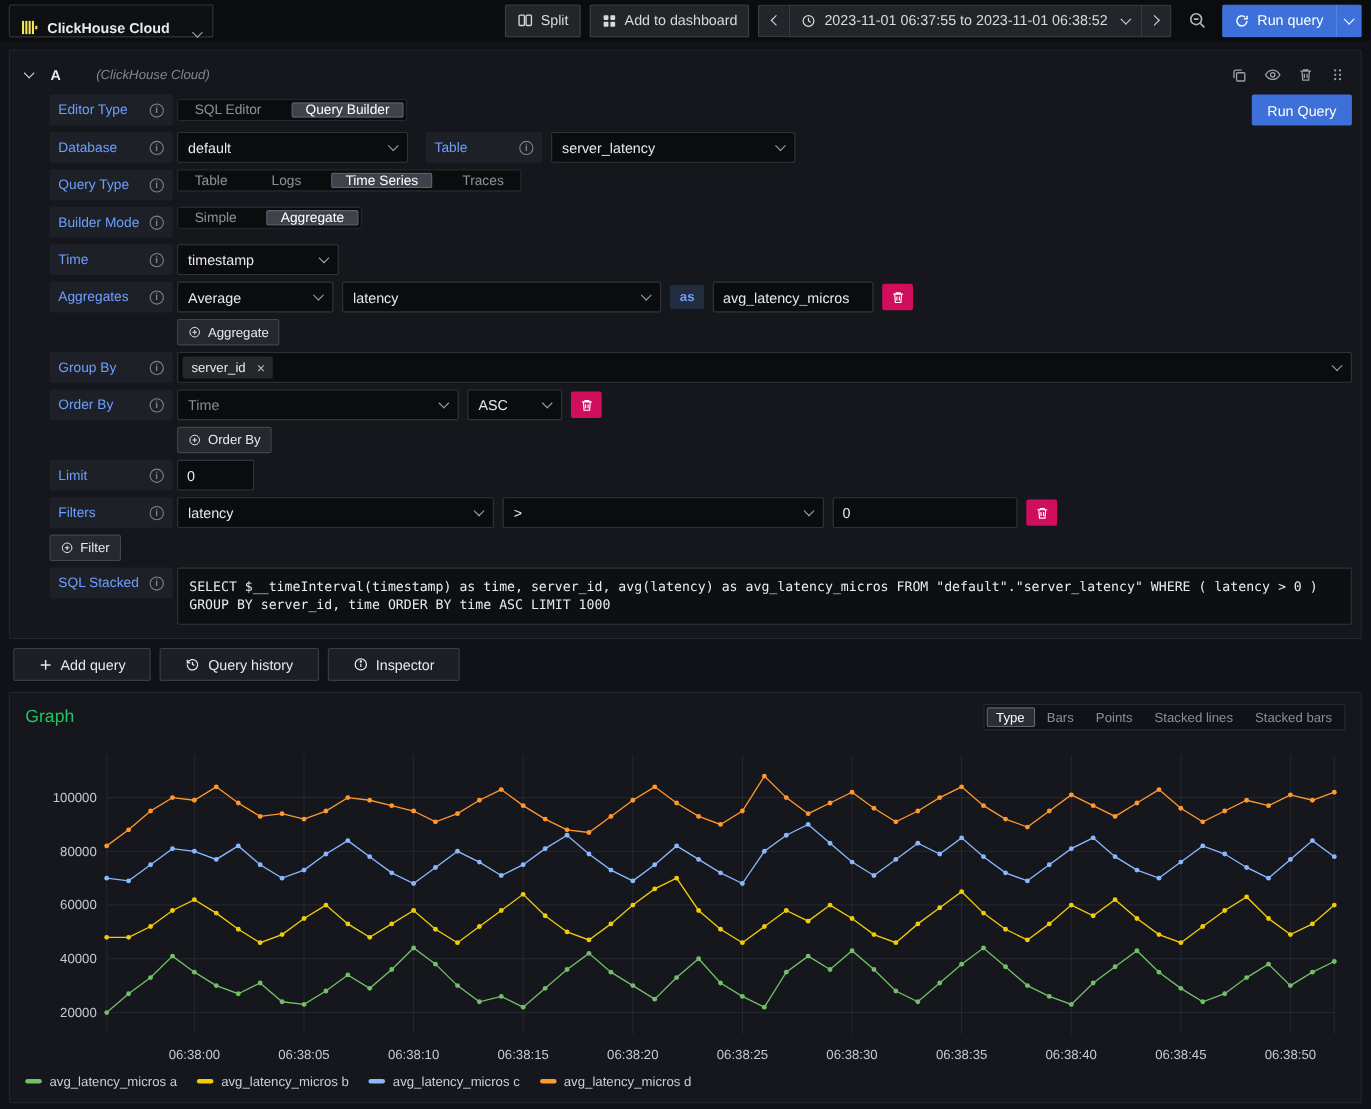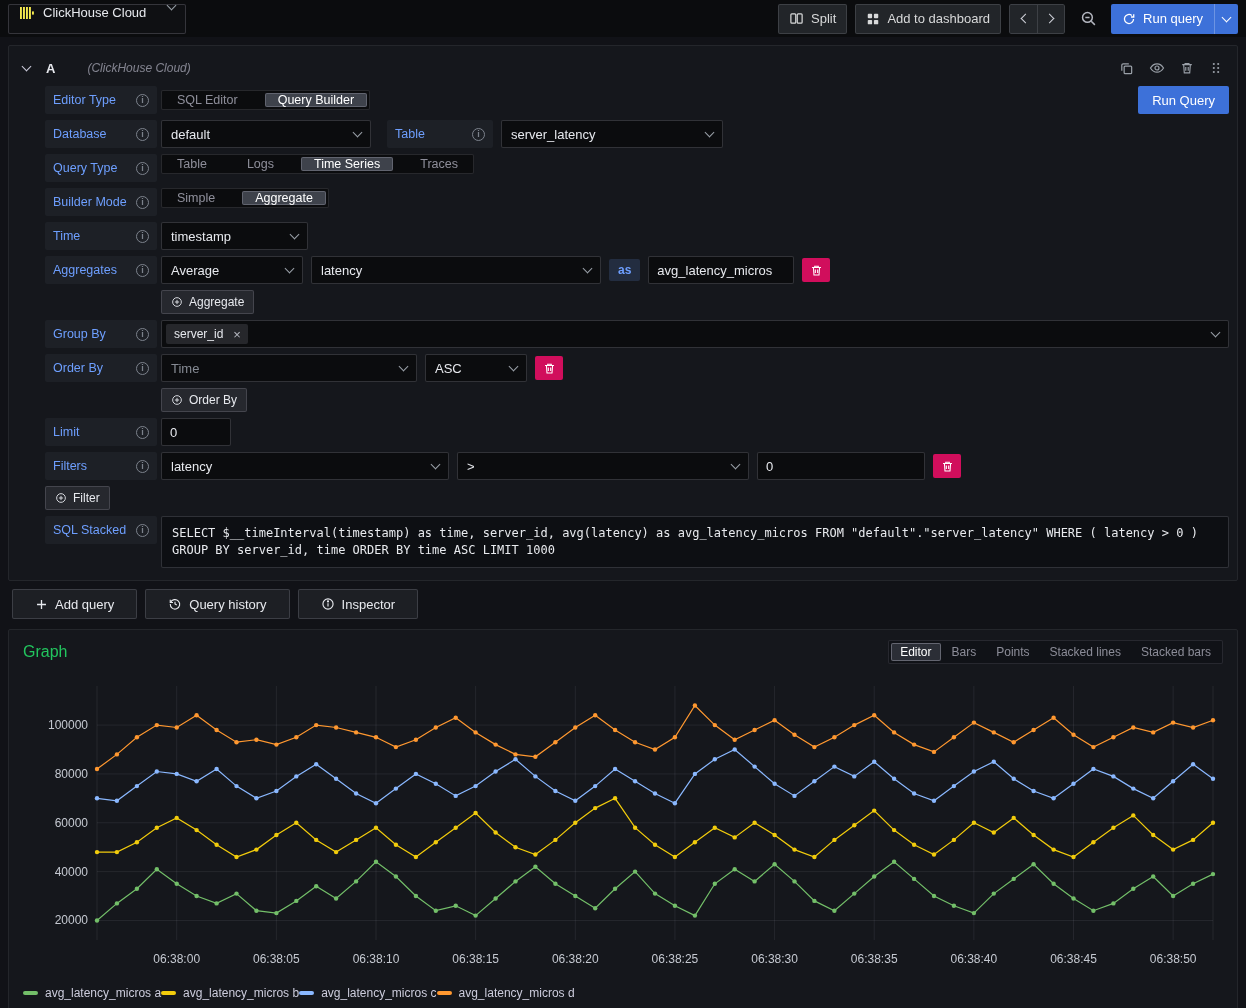--- a/index.html
+++ b/index.html
@@ -2,21 +2,21 @@
 <html><head>
 <meta charset="utf-8">
 <style>
   *{box-sizing:border-box;margin:0;padding:0}
   html,body{width:1246px;height:1008px;overflow:hidden}
   body{background:#111217;font-family:"Liberation Sans",sans-serif;font-size:13px;color:#ccccdc}
   svg{flex:none;display:block}
 
   
   .topbar{height:37px;background:#0b0c0e;display:flex;align-items:center;padding:0 8px;gap:8px}
-  .ds-picker{display:flex;align-items:flex-start;gap:8px;height:30px;padding:0 10px;border:1px solid rgba(204,204,220,.2);border-radius:2px;background:#0f1013;color:#e7e9ee;font-weight:400;cursor:pointer}
+  .ds-picker{display:flex;align-items:flex-end;gap:8px;height:30px;padding:0 10px;border:1px solid rgba(204,204,220,.2);border-radius:2px;background:#0f1013;color:#e7e9ee;font-weight:700;cursor:pointer}
   .tb-spacer{flex:1}
   .tbtn{display:inline-flex;align-items:center;gap:7px;height:30px;padding:0 10px;background:#222529;border:1px solid rgba(204,204,220,.16);border-radius:2px;color:#d8d9da;font-size:13px;font-weight:500;cursor:pointer}
   .tgroup{display:inline-flex;height:30px;border-radius:2px;overflow:hidden}
   .tgroup .tbtn{border-radius:0;border-right-width:0}
   .tgroup .tbtn:first-child{border-radius:2px 0 0 2px}
   .tgroup .tbtn:last-child{border-radius:0 2px 2px 0;border-right-width:1px}
   .iconbtn{display:inline-flex;align-items:center;justify-content:center;width:30px;height:30px;background:transparent;border:none;color:#b4b7c0;cursor:pointer}
   .runq{display:inline-flex;height:30px;border-radius:2px;overflow:hidden}
   .runq .main{display:flex;align-items:center;gap:7px;padding:0 11px;background:#3d71d9;color:#fff;font-weight:500;cursor:pointer}
   .runq .caret{display:flex;align-items:center;justify-content:center;width:24px;background:#3d71d9;border-left:1px solid rgba(255,255,255,.25);cursor:pointer}
@@ -67,21 +67,21 @@
 
   
   .gheader{display:flex;align-items:center;justify-content:space-between;padding:2px 6px 0 6px}
   .gtitle{color:#22c55e;font-weight:500;font-size:16px}
   .ggroup{display:inline-flex;height:24px;background:#101217;border:1px solid rgba(204,204,220,.12);border-radius:2px;padding:2px;gap:2px}
   .gitem{display:flex;align-items:center;padding:0 8px;color:rgba(204,204,220,.65);font-size:12px;border-radius:2px;border:1px solid transparent;cursor:pointer}
   .gitem.active{background:#2b2e36;color:#fff;border-color:rgba(204,204,220,.35)}
 
   .grid{stroke:rgba(204,204,220,.09);stroke-width:1}
   .ytick,.xtick{fill:#c5c9d1;font-family:"Liberation Sans",sans-serif;font-size:12px}
-  .legend{display:flex;align-items:center;padding:2px 6px;margin-top:12px}
+  .legend{display:flex;align-items:center;gap:18px;padding:2px 6px;margin-top:2px}
   .leg-item{display:inline-flex;align-items:center;gap:7px;font-size:12px;color:#ccccdc;cursor:pointer}
   .leg-dash{width:15px;height:4px;border-radius:2px;display:inline-block}
 </style>
 </head>
 <body>
 
 <div class="topbar">
   <div class="ds-picker">
     <svg width="16" height="16" viewBox="0 0 16 16">
         <g fill="#f4e94f">
@@ -111,20 +111,28 @@
         <rect x="9" y="2" width="5" height="5" rx="1"></rect>
         <rect x="2" y="9" width="5" height="5" rx="1"></rect>
         <rect x="9" y="9" width="5" height="5" rx="1"></rect>
       </svg>
     <span>Add to dashboard</span>
   </button>
 
   <div class="tgroup">
     <button class="tbtn" style="width:28px;padding:0;justify-content:center">
       <span class="chev light" style="transform:rotate(135deg);margin:0 0 0 3px"></span>
+    </button>
+    <button class="tbtn">
+      <svg width="14" height="14" viewBox="0 0 16 16" fill="none" stroke="currentColor" stroke-width="1.3">
+          <circle cx="8" cy="8" r="5.6"></circle>
+          <path d="M8 4.8V8l2.3 1.4"></path>
+        </svg>
+      <span>2023-11-01 06:37:55 to 2023-11-01 06:38:52</span>
+      <span class="chev light" style="margin-left:6px"></span>
     </button>
     <button class="tbtn" style="width:28px;padding:0;justify-content:center">
       <span class="chev light" style="transform:rotate(-45deg);margin:0 3px 0 0"></span>
     </button>
   </div>
 
   <button class="iconbtn">
     <svg width="17" height="17" viewBox="0 0 16 16" fill="none" stroke="currentColor" stroke-width="1.4">
         <circle cx="7" cy="7" r="4.6"></circle>
         <path d="M10.6 10.6L14 14M5 7h4"></path>
@@ -310,21 +318,21 @@
   <div class="qrow">
     <div class="lbl">
       <span>Order By</span>
       <span class="info"></span>
     </div>
     <div class="ctrl">
       <div class="sel" style="width:256px">
         <span class="ph">Time</span>
         <span class="chev"></span>
       </div>
-      <div class="sel" style="width:102px">
+      <div class="sel" style="width:86px">
         <span>ASC</span>
         <span class="chev"></span>
       </div>
       <button class="danger">
         <svg width="13" height="13" viewBox="0 0 16 16" fill="none" stroke="currentColor" stroke-width="1.3">
             <path d="M2.5 4.2h11M5.8 4.2V2.8h4.4v1.4M4.2 4.2l.7 9.3h6.2l.7-9.3M6.6 6.8v4.4M9.4 6.8v4.4"></path>
           </svg>
       </button>
     </div>
   </div>
@@ -413,21 +421,21 @@
         <circle cx="8" cy="5" r="0.6" fill="currentColor"></circle>
       </svg>
     <span>Inspector</span>
   </button>
 </div>
 
 <div class="panel">
   <div class="gheader">
     <span class="gtitle">Graph</span>
     <div class="ggroup">
-      <div class="gitem active">Editor</div>
+      <div class="gitem active">Type</div>
       <div class="gitem">Bars</div>
       <div class="gitem">Points</div>
       <div class="gitem">Stacked lines</div>
       <div class="gitem">Stacked bars</div>
     </div>
   </div>
 
   <svg id="chart-svg" width="1212" height="300" viewBox="0 0 1212 300" style="margin-top:8px">
       <line class="grid" x1="80" y1="14" x2="80" y2="268"></line>
       <line class="grid" x1="1196" y1="14" x2="1196" y2="268"></line>

